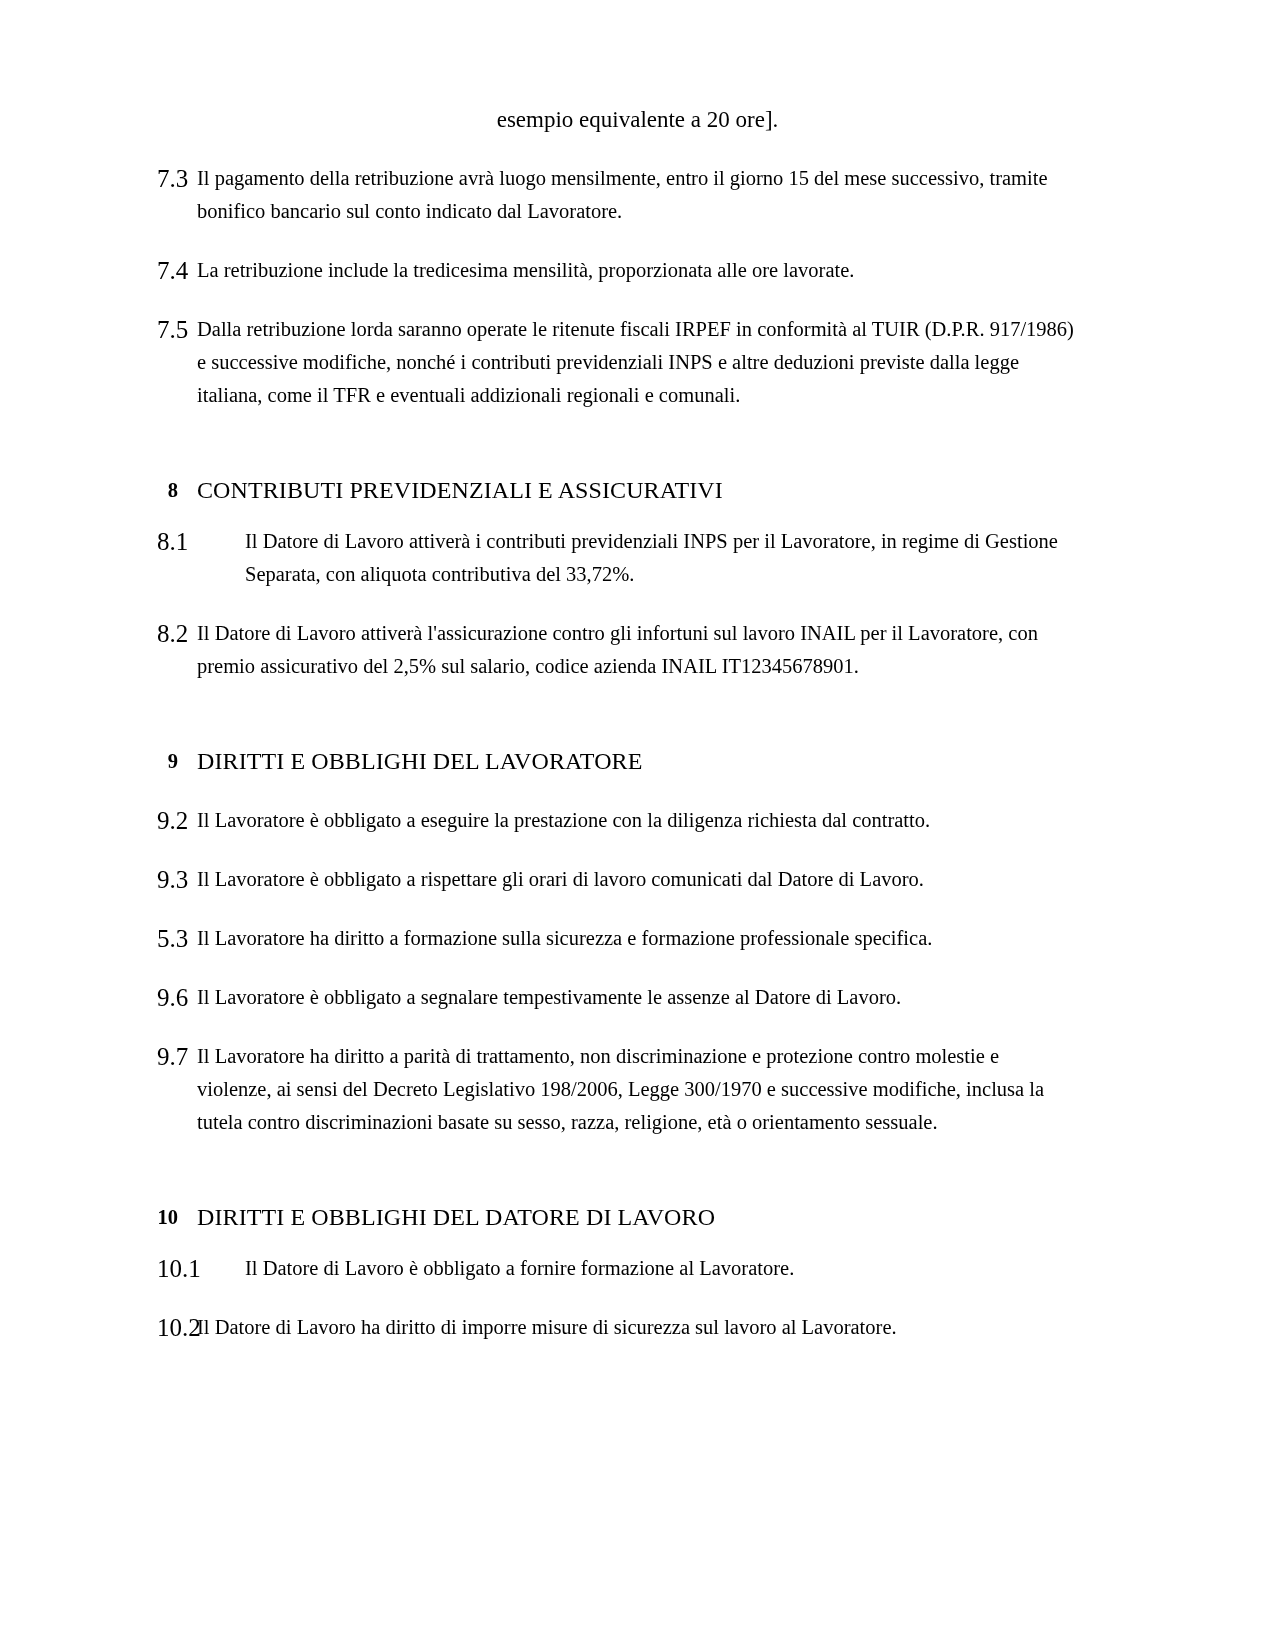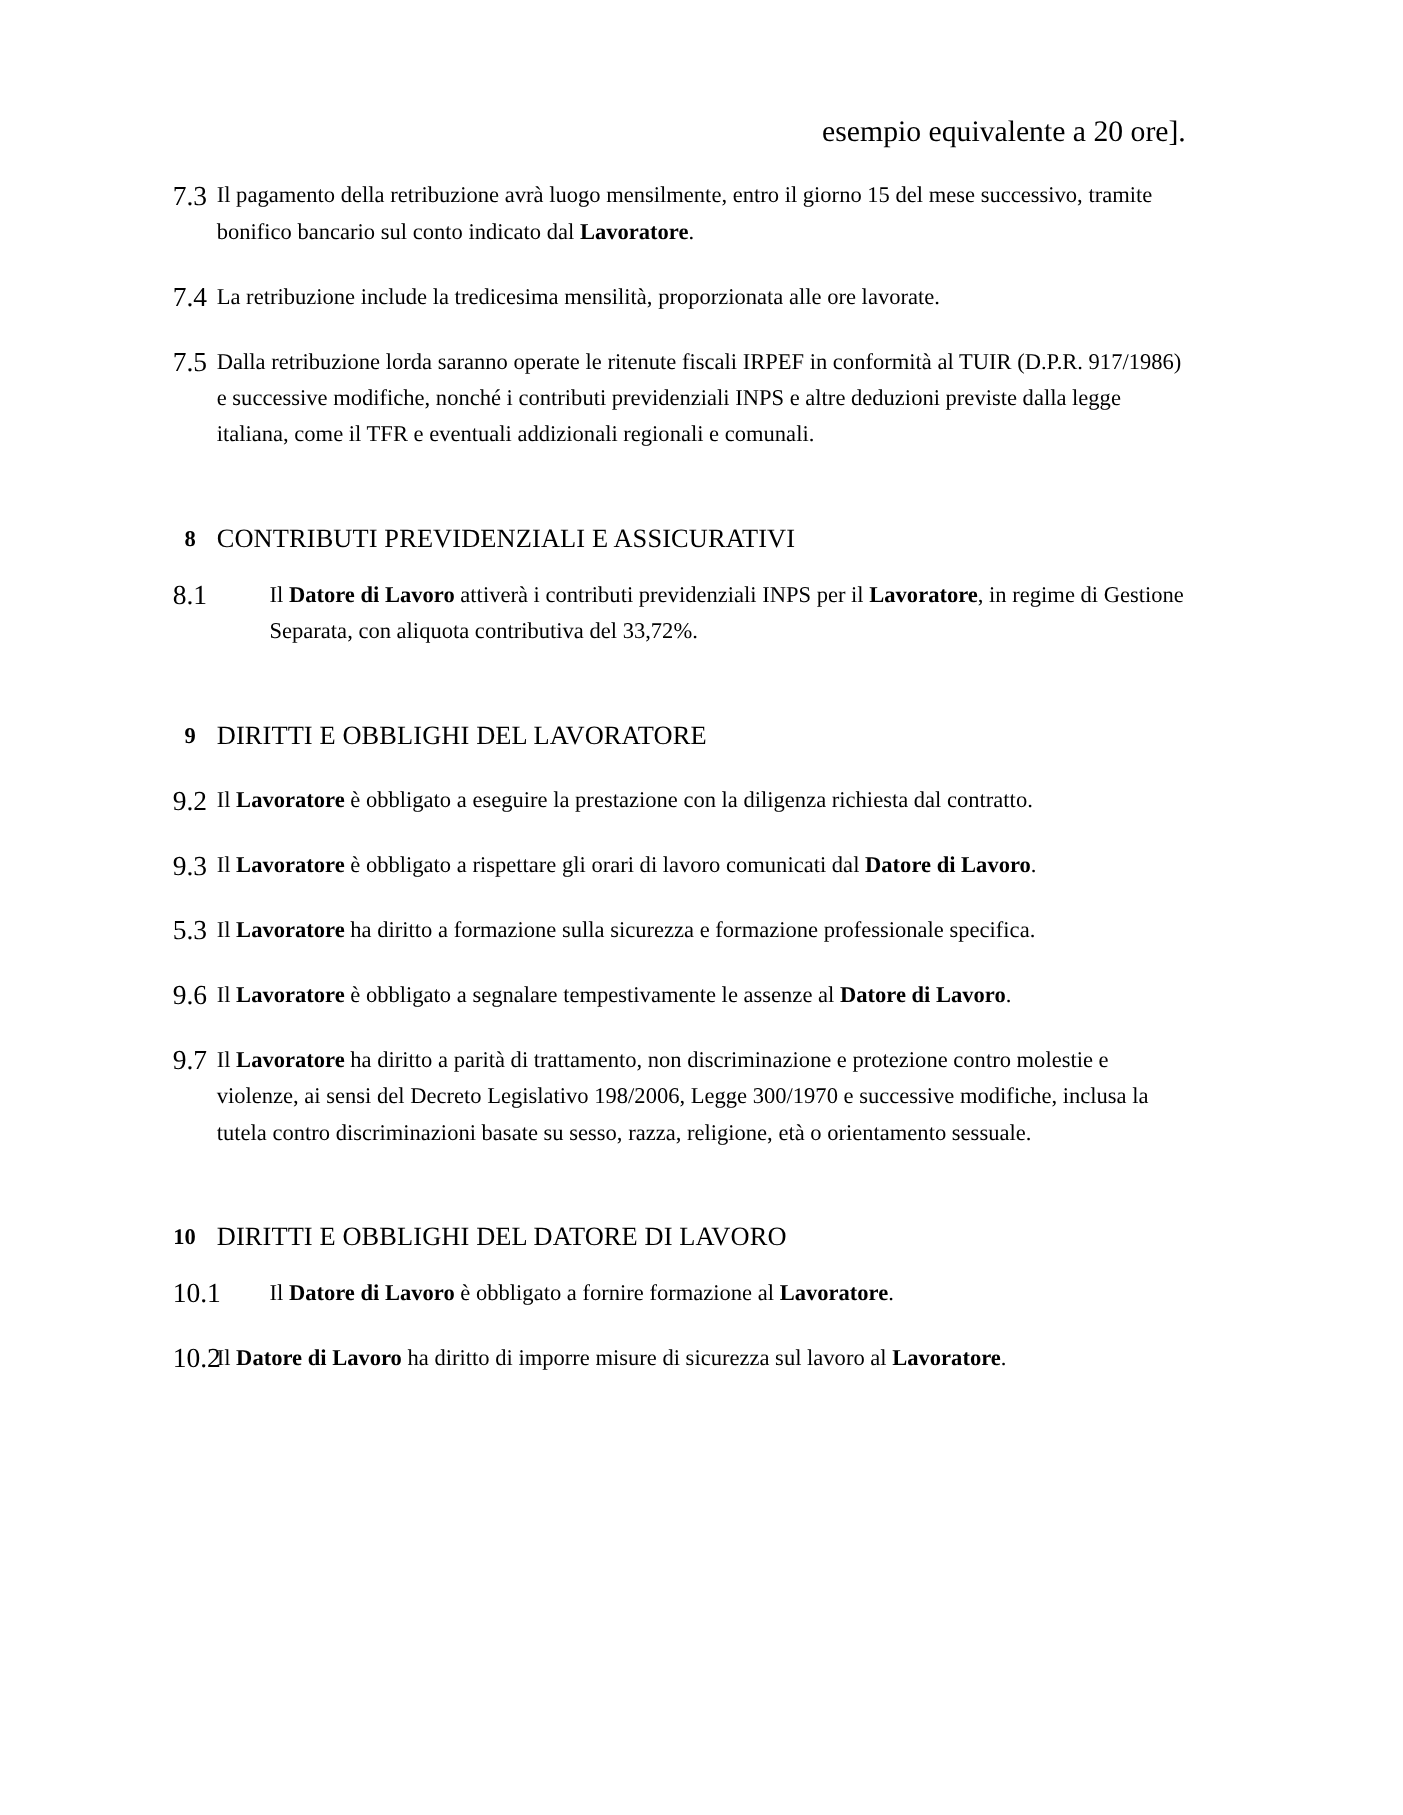--- a/index.html
+++ b/index.html
@@ -22,23 +22,23 @@
     box-sizing: border-box;
     padding: 103px 197px 0 157px;
   }
   .doc-body {
     width: 921px;
   }
 
   
   .carry-over {
     margin: 0 0 0 40px;
-    font-size: 27px;
+    font-size: 23px;
     line-height: 33px;
-    text-align: right;
+    text-align: center;
     color: #000;
   }
 
   
   .clause {
     display: flex;
     align-items: flex-start;
     margin-top: 26px;
   }
   .clause-num {
@@ -50,21 +50,21 @@
     padding-right: 19px;
     white-space: nowrap;
     font-variant-numeric: lining-nums;
   }
   .clause-text {
     flex: 1;
     font-size: 20.5px;
     line-height: 33px;
     text-align: left;
   }
-  .clause-text b { font-weight: 700; }
+  .clause-text b { font-weight: 400; }
 
   
   .section {
     display: flex;
     align-items: flex-start;
     margin-top: 62px;
   }
   .section-num {
     width: 21px;
     min-width: 21px;
@@ -106,20 +106,24 @@
           <div class="clause-text">Dalla retribuzione lorda saranno operate le ritenute fiscali IRPEF in conformità al TUIR (D.P.R. 917/1986) e successive modifiche, nonché i contributi previdenziali INPS e altre deduzioni previste dalla legge italiana, come il TFR e eventuali addizionali regionali e comunali.</div>
         </div>
         <div class="section">
           <div class="section-num">8</div>
           <div class="section-title">CONTRIBUTI PREVIDENZIALI E ASSICURATIVI</div>
         </div>
         <div class="clause after-section">
           <div class="clause-num">8.1</div>
           <div class="clause-text">Il <b>Datore di Lavoro</b> attiverà i contributi previdenziali INPS per il <b>Lavoratore</b>, in regime di Gestione Separata, con aliquota contributiva del 33,72%.</div>
         </div>
+        <div class="clause">
+          <div class="clause-num">8.2</div>
+          <div class="clause-text">Il <b>Datore di Lavoro</b> attiverà l'assicurazione contro gli infortuni sul lavoro INAIL per il <b>Lavoratore</b>, con premio assicurativo del 2,5% sul salario, codice azienda INAIL IT12345678901.</div>
+        </div>
         <div class="section">
           <div class="section-num">9</div>
           <div class="section-title">DIRITTI E OBBLIGHI DEL LAVORATORE</div>
         </div>
         <div class="clause">
           <div class="clause-num">9.2</div>
           <div class="clause-text">Il <b>Lavoratore</b> è obbligato a eseguire la prestazione con la diligenza richiesta dal contratto.</div>
         </div>
         <div class="clause">
           <div class="clause-num">9.3</div>

